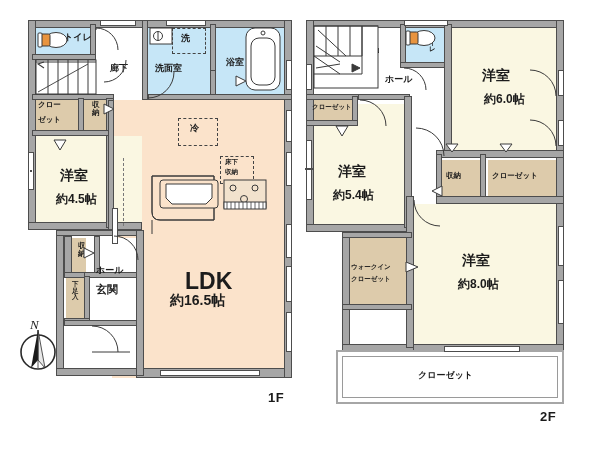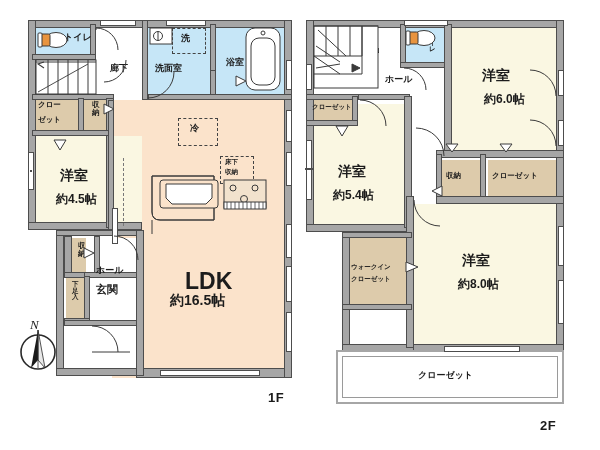--- a/index.html
+++ b/index.html
@@ -185,21 +185,21 @@
     <span class="lbl roomname" style="left:338px;top:164px;">洋室</span>
     <span class="lbl roomsize" style="left:333px;top:189px;">約5.4帖</span>
     <span class="lbl roomname" style="left:462px;top:253px;">洋室</span>
     <span class="lbl roomsize" style="left:458px;top:278px;">約8.0帖</span>
     <span class="lbl tiny" style="left:312px;top:104px;">クローゼット</span>
     <span class="lbl xsmall" style="left:492px;top:172px;">クローゼット</span>
     <span class="lbl xsmall" style="left:446px;top:172px;">収納</span>
     <span class="lbl tiny" style="left:351px;top:264px;">ウォークイン</span>
     <span class="lbl tiny" style="left:351px;top:276px;">クローゼット</span>
     <span class="lbl small" style="left:418px;top:371px;">クローゼット</span>
-    <span class="floortag" style="left:540px;top:418px;">2F</span>
+    <span class="floortag" style="left:540px;top:409px;">2F</span>
   </div>
 
   <svg class="ov" viewBox="0 0 600 450">
     <g fill="none" stroke="#3a3a3a" stroke-width="1">
 
       <g>
         <ellipse cx="56" cy="40" rx="11" ry="7.5" fill="#fff"></ellipse>
         <rect x="40" y="34" width="10" height="12" rx="1.5" fill="#e8943f"></rect>
         <rect x="38" y="33" width="4" height="14" rx="1" fill="#fff"></rect>
       </g>

